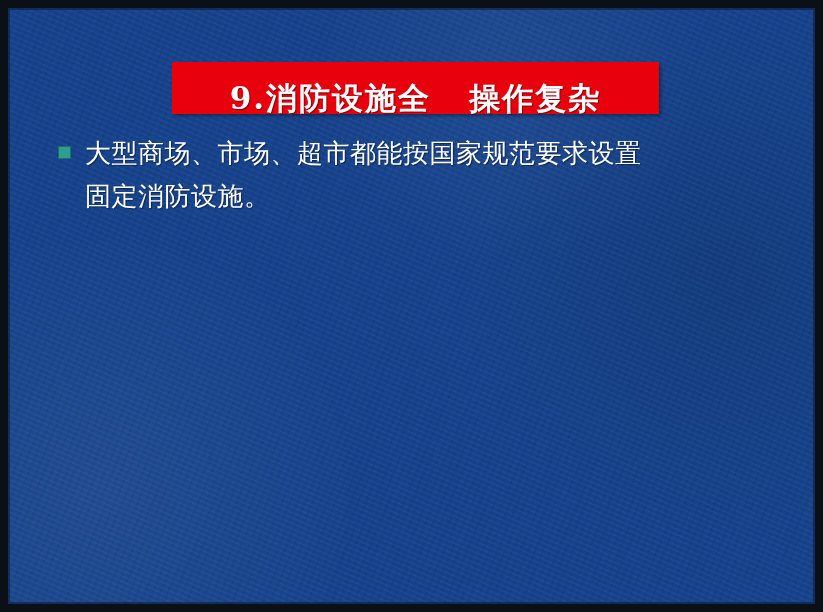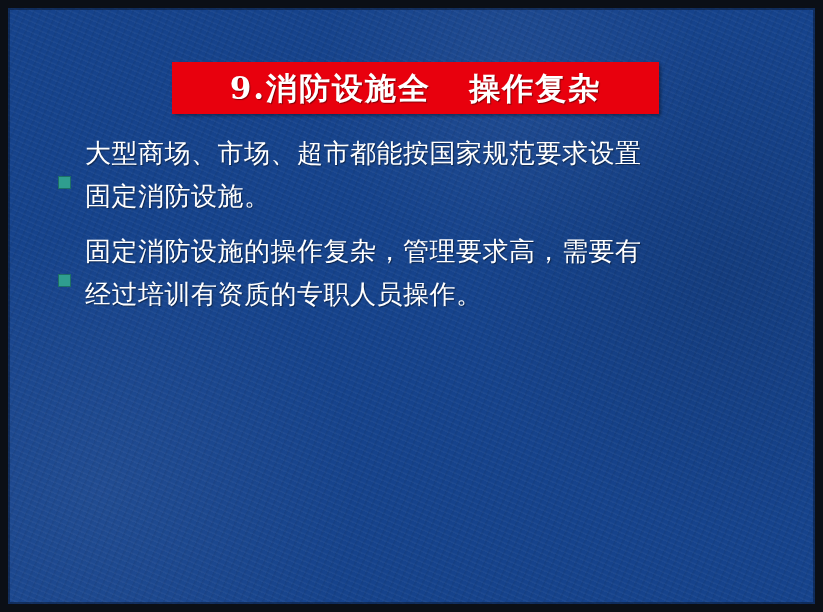--- a/index.html
+++ b/index.html
@@ -55,21 +55,21 @@
   }
 
   #title-bar {
     position: absolute;
     left: 172px;
     top: 62px;
     width: 487px;
     height: 52px;
     background: #e8000d;
     display: flex;
-    align-items: center;
+    align-items: flex-end;
     justify-content: center;
     box-shadow: 2px 2px 3px rgba(0,0,0,0.35);
   }
   #title-text {
     color: #ffffff;
     font-family: "DejaVu Serif", "Liberation Serif", serif;
     font-weight: bold;
     font-size: 31px;
     letter-spacing: 2px;
     white-space: pre;
@@ -78,21 +78,21 @@
   }
 
   #body {
     position: absolute;
     left: 58px;
     top: 132px;
     width: 715px;
   }
   .bullet-row {
     display: flex;
-    align-items: center;
+    align-items: flex-start;
     margin-bottom: 12px;
   }
   .bullet-marker {
     flex: 0 0 auto;
     width: 11px;
     height: 11px;
     background: #2f9e8f;
     border: 1px solid #1d6f66;
     margin-top: 14px;
     margin-right: 14px;
@@ -119,23 +119,18 @@
 
   <div id="body">
 
     <div class="bullet-row">
       <span class="bullet-marker"></span>
       <div class="bullet-text">大型商场、市场、超市都能按国家规范要求设置
 固定消防设施。</div>
     </div>
 
 
-    <div class="bullet-row">
-      <span class="bullet-marker"></span>
-      <div class="bullet-text"> 固定消防设施的操作复杂，管理要求高，需要有
-经过培训有资质的专职人员操作。</div>
-    </div>
 
   </div>
 
   <div id="inner-edge"></div>
   <div id="frame"></div>
 </div>
 
 </body></html>

